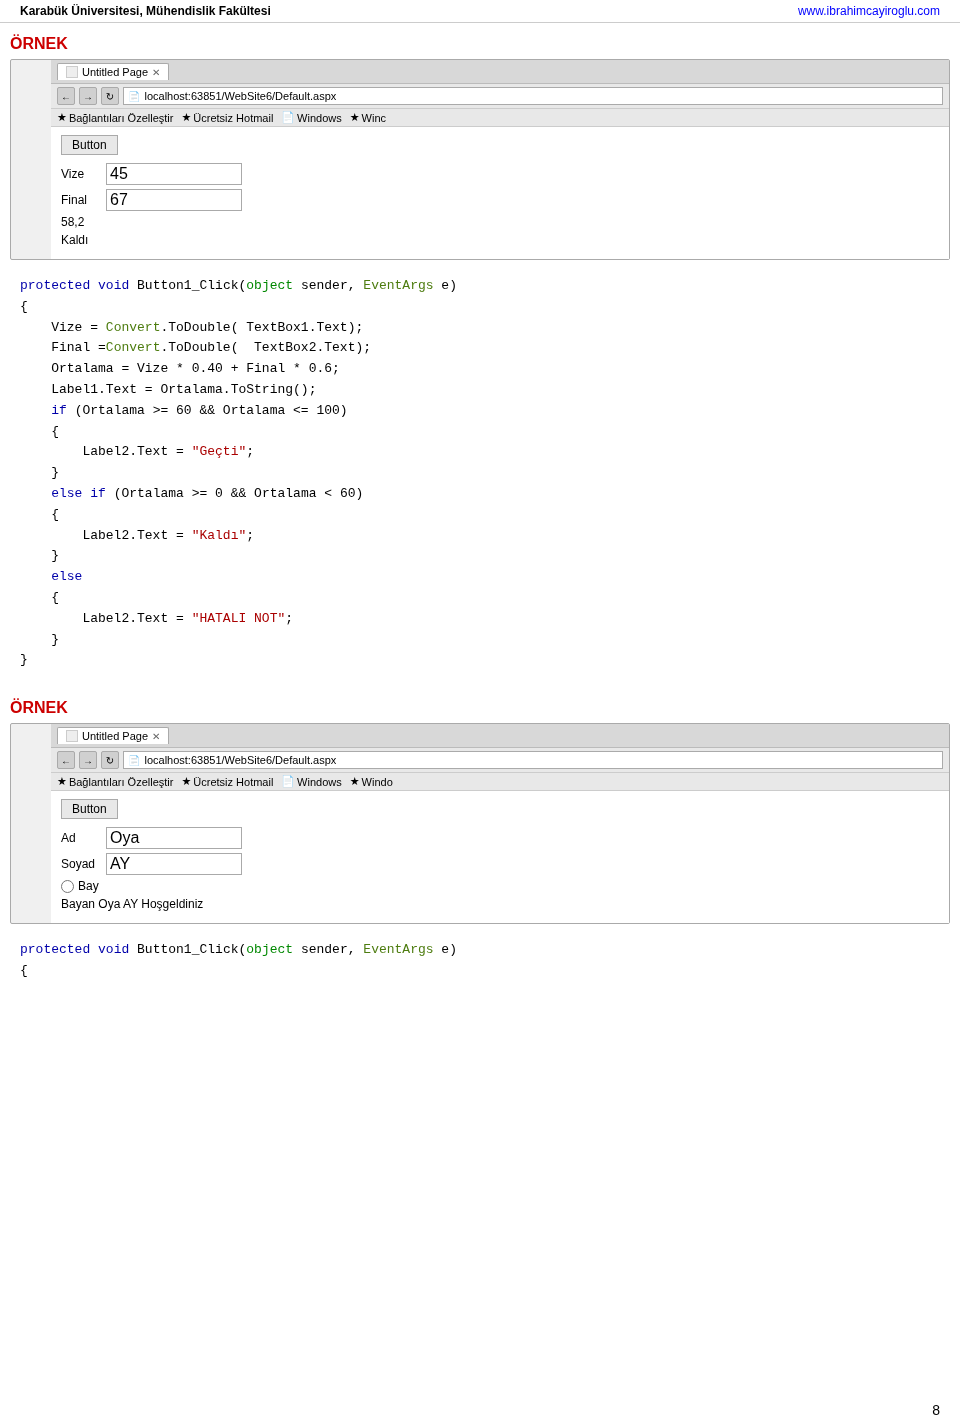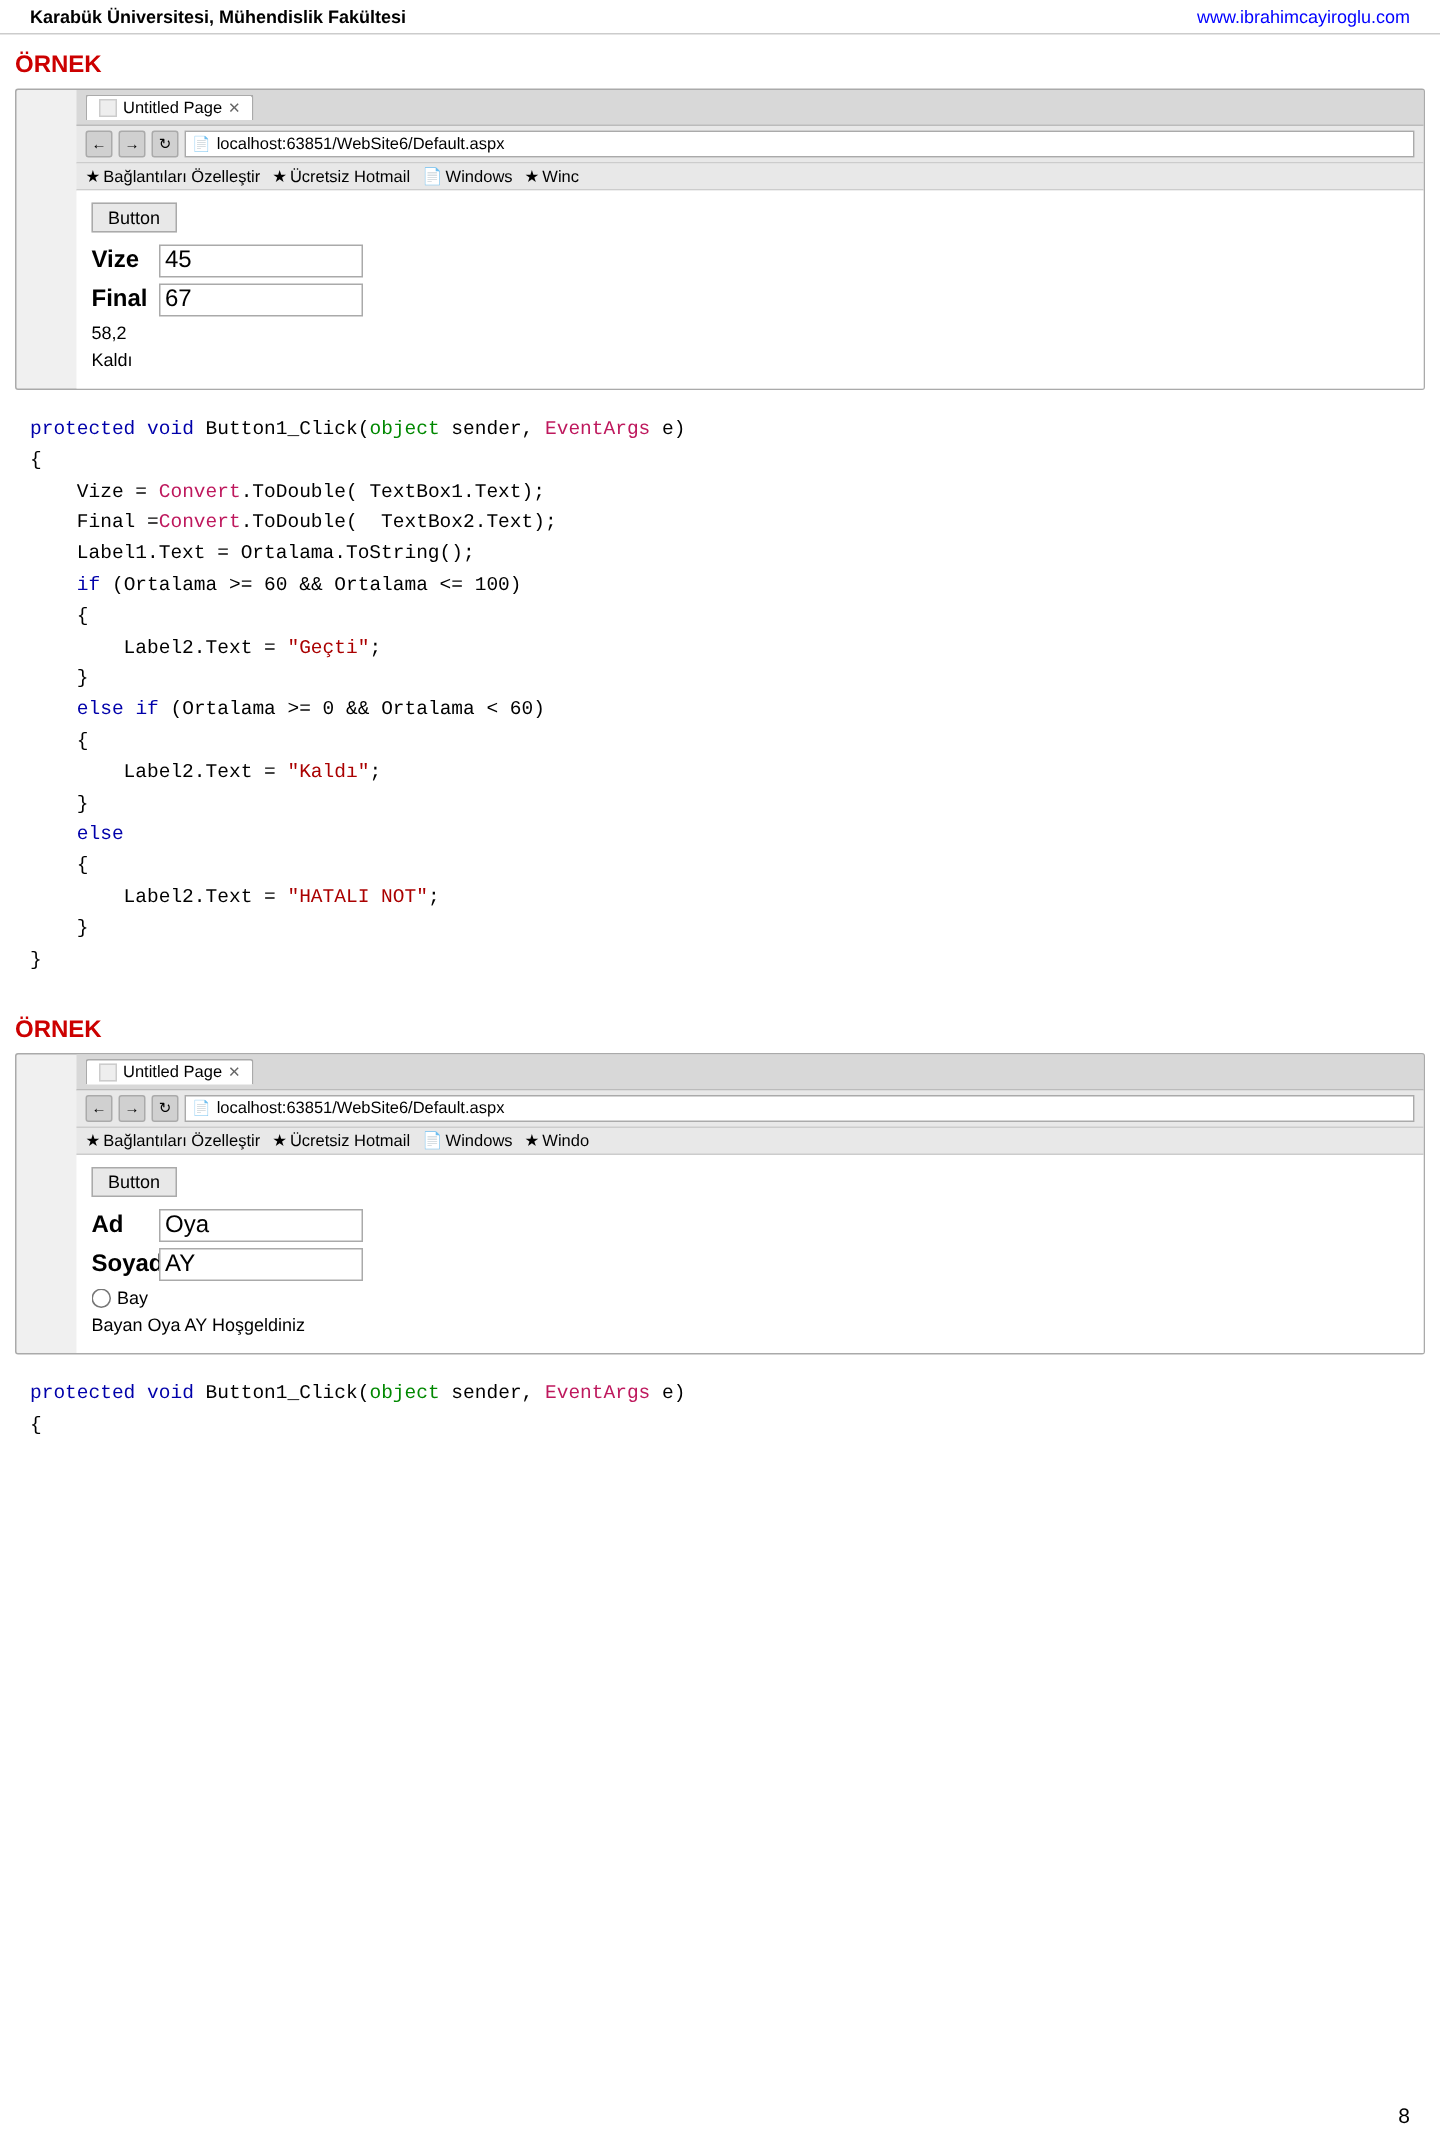--- a/index.html
+++ b/index.html
@@ -149,22 +149,21 @@
       margin-bottom: 8px;
     }
     .form-row {
       display: flex;
       align-items: center;
       margin-bottom: 4px;
       font-size: 12px;
     }
     .form-label {
       width: 45px;
-      font-size: 16px;
-      font-weight: bold;
+      font-size: 12px;
     }
     .form-input {
       border: 1px solid #aaa;
       padding: 1px 3px;
       font-size: 16px;
       width: 136px;
       background: #fff;
     }
     .output-text {
       font-size: 12px;
@@ -190,21 +189,21 @@
       padding: 6px 0;
     }
     .code-line {
       white-space: pre;
       padding: 0 10px;
     }
 
     
     .kw { color: #00a; }
     .fn { color: #000; font-weight: normal; }
-    .obj { color: #be185d; }
+    .obj { color: #4d7c0f; }
     .str { color: #a00; }
     .param-type { color: #080; }
   </style>
 </head>
 <body>
 
 <div class="page-header">
   <span class="left">Karabük Üniversitesi, Mühendislik Fakültesi</span>
   <span class="right">www.ibrahimcayiroglu.com</span>
 </div>
@@ -257,20 +256,21 @@
   </div>
 
   
   <div class="code-section">
     <div class="code-line"><span class="kw">protected</span> <span class="kw">void</span> <span class="fn">Button1_Click</span>(<span class="param-type">object</span> sender, <span class="obj">EventArgs</span> e)</div>
     <div class="code-line">{</div>
     <div class="code-line"></div>
     <div class="code-line">    Vize = <span class="obj">Convert</span>.ToDouble( TextBox1.Text);</div>
     <div class="code-line">    Final =<span class="obj">Convert</span>.ToDouble(  TextBox2.Text);</div>
     <div class="code-line"></div>
+    <div class="code-line">    Ortalama = Vize * 0.40 + Final * 0.6;</div>
     <div class="code-line"></div>
     <div class="code-line">    Label1.Text = Ortalama.ToString();</div>
     <div class="code-line"></div>
     <div class="code-line">    <span class="kw">if</span> (Ortalama &gt;= 60 &amp;&amp; Ortalama &lt;= 100)</div>
     <div class="code-line">    {</div>
     <div class="code-line">        Label2.Text = <span class="str">"Geçti"</span>;</div>
     <div class="code-line">    }</div>
     <div class="code-line">    <span class="kw">else</span> <span class="kw">if</span> (Ortalama &gt;= 0 &amp;&amp; Ortalama &lt; 60)</div>
     <div class="code-line">    {</div>
     <div class="code-line">        Label2.Text = <span class="str">"Kaldı"</span>;</div>

